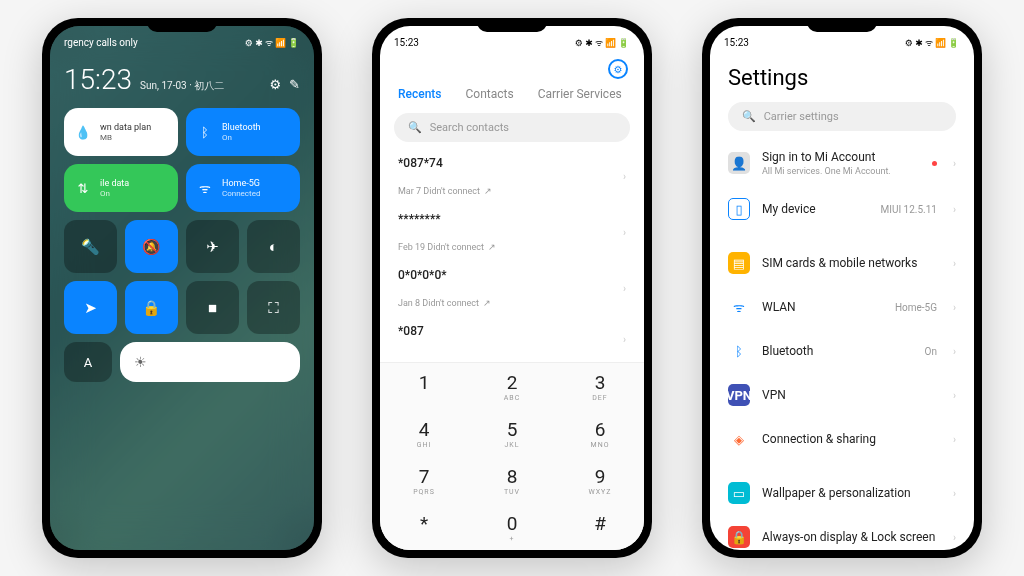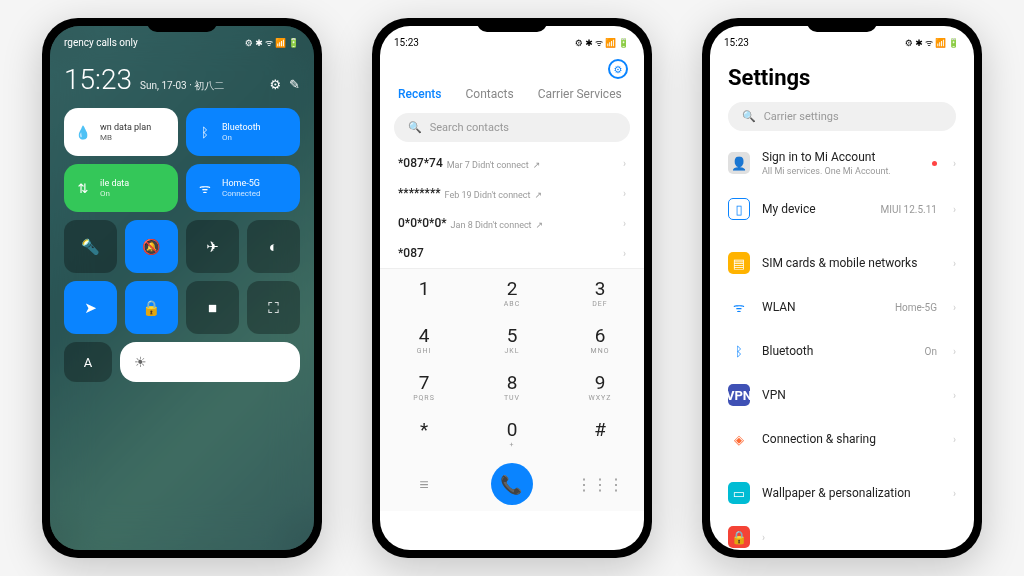--- a/index.html
+++ b/index.html
@@ -36,36 +36,36 @@
 
 .p2 .screen{background:#fff}
 .gear-row{display:flex;justify-content:flex-end;padding:4px 16px 2px}
 .gear{width:20px;height:20px;border-radius:50%;border:2px solid #0a84ff;display:flex;align-items:center;justify-content:center;color:#0a84ff;font-size:10px}
 .tabs{display:flex;gap:24px;padding:6px 18px;font-size:12px}
 .tabs .tab{color:#888}
 .tabs .tab.active{color:#0a84ff;font-weight:500}
 .search{margin:6px 14px;background:#f0f0f0;border-radius:18px;padding:8px 14px;display:flex;align-items:center;gap:8px;font-size:11px;color:#999}
 .calls{padding:0 18px}
 .call{padding:8px 0;border-bottom:0;display:flex;align-items:center;justify-content:space-between}
-.call .ci{display:flex;flex-direction:row;gap:4px}
+.call .ci{display:flex;flex-direction:column;gap:16px}
 .call .num{font-size:12px;color:#222;font-weight:500}
 .call .meta{font-size:9px;color:#999;display:flex;align-items:flex-end;gap:4px}
 .call .chev{color:#ccc;font-size:10px}
 .keypad{background:#fafafa;border-top:1px solid #eee}
 .krow{display:grid;grid-template-columns:repeat(3,1fr)}
 .key{padding:8px 0;text-align:center;cursor:pointer}
 .key .kn{font-size:19px;color:#222;font-weight:400}
 .key .kl{font-size:7px;color:#999;letter-spacing:1px}
 .kactions{display:grid;grid-template-columns:repeat(3,1fr);padding:6px 0;align-items:center}
 .kactions>div{text-align:center}
 .callbtn{width:42px;height:42px;background:#0a84ff;border-radius:50%;display:flex;align-items:center;justify-content:center;margin:0 auto;color:#fff;font-size:18px}
 
 .p3 .screen{background:#fff}
 .settings{padding:10px 18px}
-.settings h1{font-size:22px;font-weight:700;margin-bottom:12px}
+.settings h1{font-size:22px;font-weight:400;margin-bottom:12px}
 .srow{display:flex;align-items:center;gap:12px;padding:11px 0}
 .srow .sic{width:22px;height:22px;border-radius:5px;display:flex;align-items:center;justify-content:center;font-size:13px;flex-shrink:0}
 .srow .stxt{flex:1;font-size:12px;color:#222}
 .srow .ssub{font-size:9px;color:#999;margin-top:2px}
 .srow .sval{font-size:10px;color:#999;margin-right:4px}
 .srow .schev{color:#ccc;font-size:10px}
 .srow .dot{width:5px;height:5px;background:#f44;border-radius:50%;margin-right:4px}
 .divider{height:10px}
 .ic-yellow{background:#ffb300;color:#fff}
 .ic-vpn{background:#3f51b5;color:#fff;font-size:8px;font-weight:bold}
@@ -327,17 +327,18 @@
         <span class="schev">›</span>
       </div>
       <div class="divider"></div>
       <div class="srow">
         <div class="sic ic-teal">▭</div>
         <div class="stxt">Wallpaper &amp; personalization</div>
         <span class="schev">›</span>
       </div>
       <div class="srow">
         <div class="sic ic-red">🔒</div>
+        <div class="stxt">Always-on display &amp; Lock screen</div>
         <span class="schev">›</span>
       </div>
     </div>
   </div>
 </div>
 
 </body></html>

